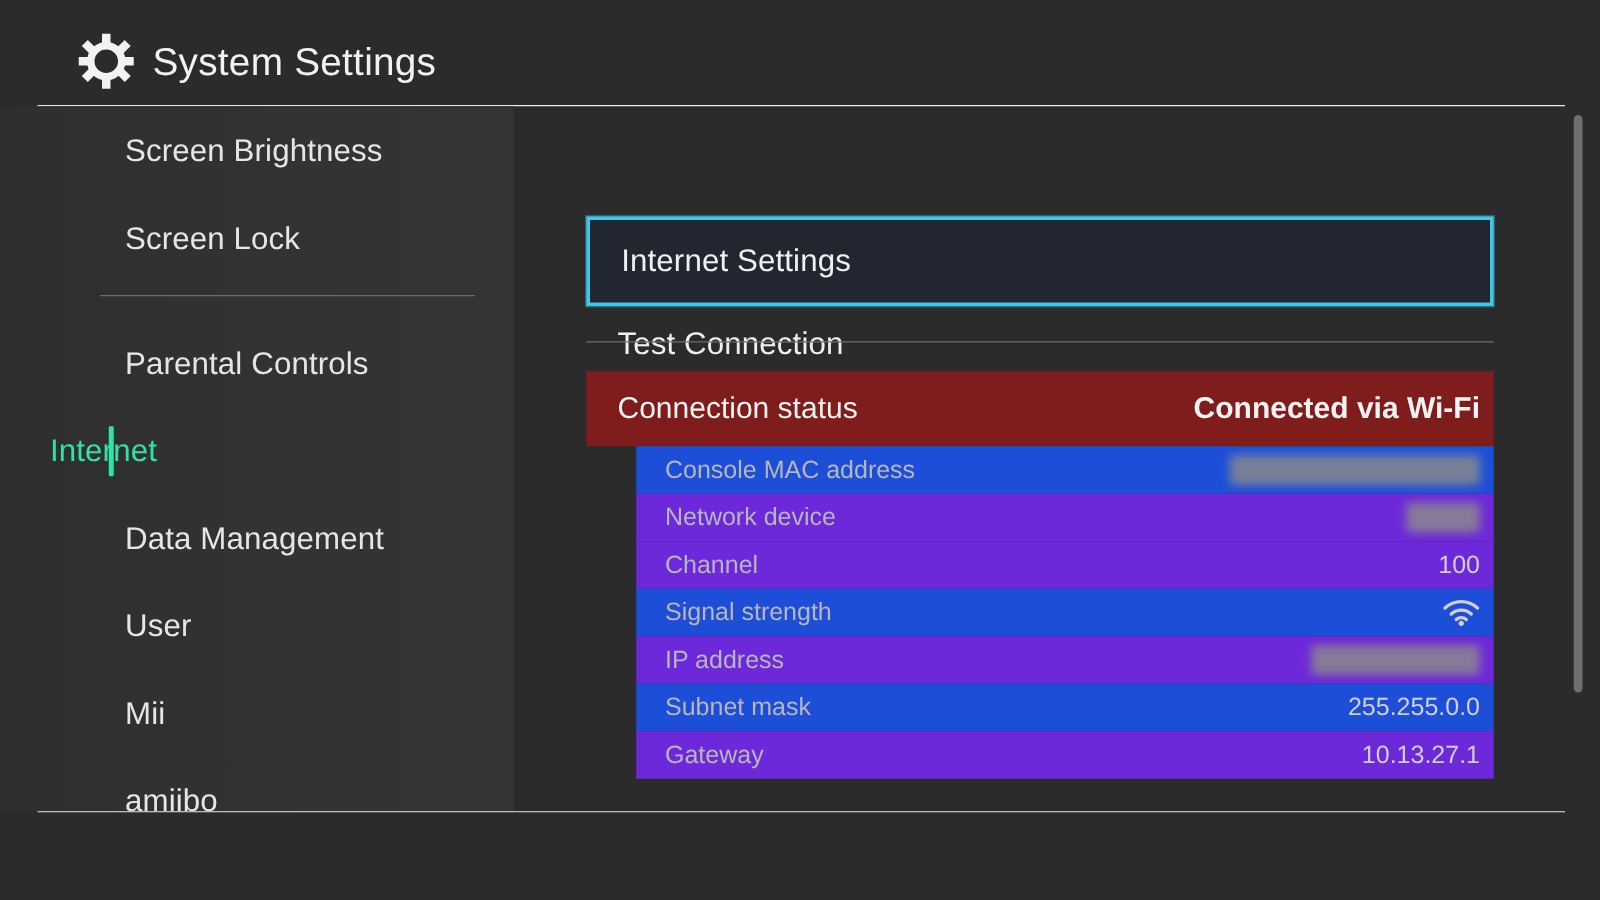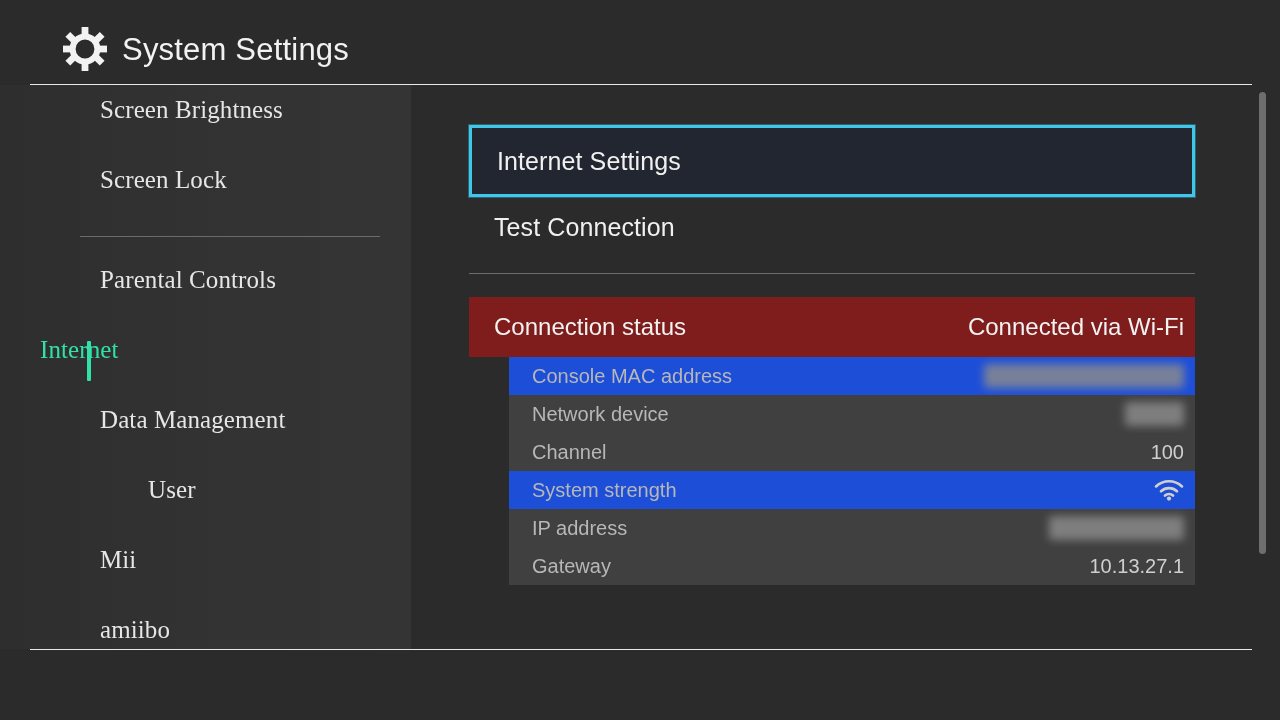--- a/index.html
+++ b/index.html
@@ -29,42 +29,42 @@
   }
 
   
   #sidebar {
     position:absolute; left:0; top:85px; width:411px; height:564px;
     background:linear-gradient(to right,#2e2e2e 0%,#333333 60%,#343434 100%);
     overflow:hidden;
   }
   .nav-item {
     position:absolute; left:0; width:411px; height:48px;
-    display:flex; font-family:Liberation Serif, serif;
+    display:flex; align-items:center;
   }
   .nav-label {
     font-size:25px; color:#e6e6e6; font-weight:400;
     padding-left:100px; letter-spacing:.1px; white-space:nowrap; line-height:1;
   }
   .nav-item.active .nav-label { color:#31e2a8;padding-left:40px; }
   .nav-accent {
     position:absolute; left:87px; top:4px; width:4px; height:40px;
     background:#31e2a8; border-radius:1px;
   }
   #nav-divider {
     position:absolute; left:80px; top:151px; width:300px; height:1px;
     background:#6b6b6b;
   }
 
   
   #main { position:absolute; left:411px; top:85px; width:869px; height:564px; overflow:hidden; }
 
   .menu-row {
     position:absolute; left:58px; width:726px; height:72px;
-    display:flex; align-items:center;
+    display:flex; align-items:center;margin-top:48px;
   }
   .menu-row .menu-label {
     font-size:25px; color:#f0f0f0; padding-left:25px;
     letter-spacing:.1px; line-height:1; white-space:nowrap;
   }
   #menu-row-internet-settings {
     background:#212630;
     border:3px solid #3fc6e8;
     box-shadow:0 0 0 1px rgba(63,198,232,.35);
   }
@@ -77,30 +77,30 @@
   #status-row {
     position:absolute; left:58px; top:212px; width:726px; height:60px;
     background:#7f1d1d; display:flex; align-items:center;
   }
   #status-row .s-label {
     position:absolute; left:25px; font-size:24px; color:#f2f2f2;
     line-height:1; white-space:nowrap;
   }
   #status-row .s-value {
     position:absolute; right:11px; font-size:24px; color:#f2f2f2;
-    line-height:1; white-space:nowrap;
+    line-height:1; white-space:nowrap;font-weight:bold;
   }
 
   #detail-list { position:absolute; left:98px; top:272px; width:686px; }
   .detail-row {
     position:relative; width:686px; height:38px;
     display:flex; align-items:center;
   }
   .detail-row.odd  { background:#1d4ed8; }
-  .detail-row.even { background:#404040; }
+  .detail-row.even { background:#6d28d9; }
   .detail-row .d-label {
     position:absolute; left:23px; font-size:20px; color:#b7b7b7;
     line-height:1; white-space:nowrap;
   }
   .detail-row .d-value {
     position:absolute; right:11px; font-size:20px; color:#cfcfcf;
     line-height:1; white-space:nowrap;
   }
   .d-value.redacted {
     color:transparent; background:#8c8c8c; border-radius:3px;
@@ -162,21 +162,21 @@
         <div class="nav-item" style="top: 182px;">
           <span class="nav-label">Parental Controls</span>
         </div>
         <div class="nav-item active" style="top: 252px;">
           <div class="nav-accent"></div>
           <span class="nav-label">Internet</span>
         </div>
         <div class="nav-item" style="top: 322px;">
           <span class="nav-label">Data Management</span>
         </div>
-        <div class="nav-item" style="top: 392px; margin-left: 48px;">
+        <div class="nav-item" style="top: 392px;">
           <span class="nav-label">User</span>
         </div>
         <div class="nav-item" style="top: 462px;">
           <span class="nav-label">Mii</span>
         </div>
         <div class="nav-item" style="top: 532px;">
           <span class="nav-label">amiibo</span>
         </div>
       </div>
     <div id="nav-divider"></div>
@@ -205,32 +205,36 @@
         </div>
         <div class="detail-row even">
           <span class="d-label">Network device</span>
           <span class="d-value redacted">Wi-Fi</span>
         </div>
         <div class="detail-row even">
           <span class="d-label">Channel</span>
           <span class="d-value">100</span>
         </div>
         <div class="detail-row odd">
-          <span class="d-label">System strength</span>
+          <span class="d-label">Signal strength</span>
           <svg class="wifi-ico" viewBox="0 0 30 22">
             <path d="M2,7.4 A19,19 0 0 1 28,7.4" fill="none" stroke="#cfcfcf" stroke-width="2.7" stroke-linecap="round"></path>
             <path d="M7,12.2 A12,12 0 0 1 23,12.2" fill="none" stroke="#cfcfcf" stroke-width="2.7" stroke-linecap="round"></path>
             <path d="M11,16.6 A6,6 0 0 1 19,16.6" fill="none" stroke="#cfcfcf" stroke-width="2.7" stroke-linecap="round"></path>
             <circle cx="15" cy="19.6" r="2.1" fill="#cfcfcf"></circle>
           </svg>
         </div>
         <div class="detail-row even">
           <span class="d-label">IP address</span>
           <span class="d-value redacted">XX.XX.XX.XX</span>
         </div>
+        <div class="detail-row odd">
+          <span class="d-label">Subnet mask</span>
+          <span class="d-value">255.255.0.0</span>
+        </div>
         <div class="detail-row even">
           <span class="d-label">Gateway</span>
           <span class="d-value">10.13.27.1</span>
         </div>
       </div>
   </div>
 
   <div id="scrollbar-track"></div>
   <div id="scrollbar-thumb"></div>
 

